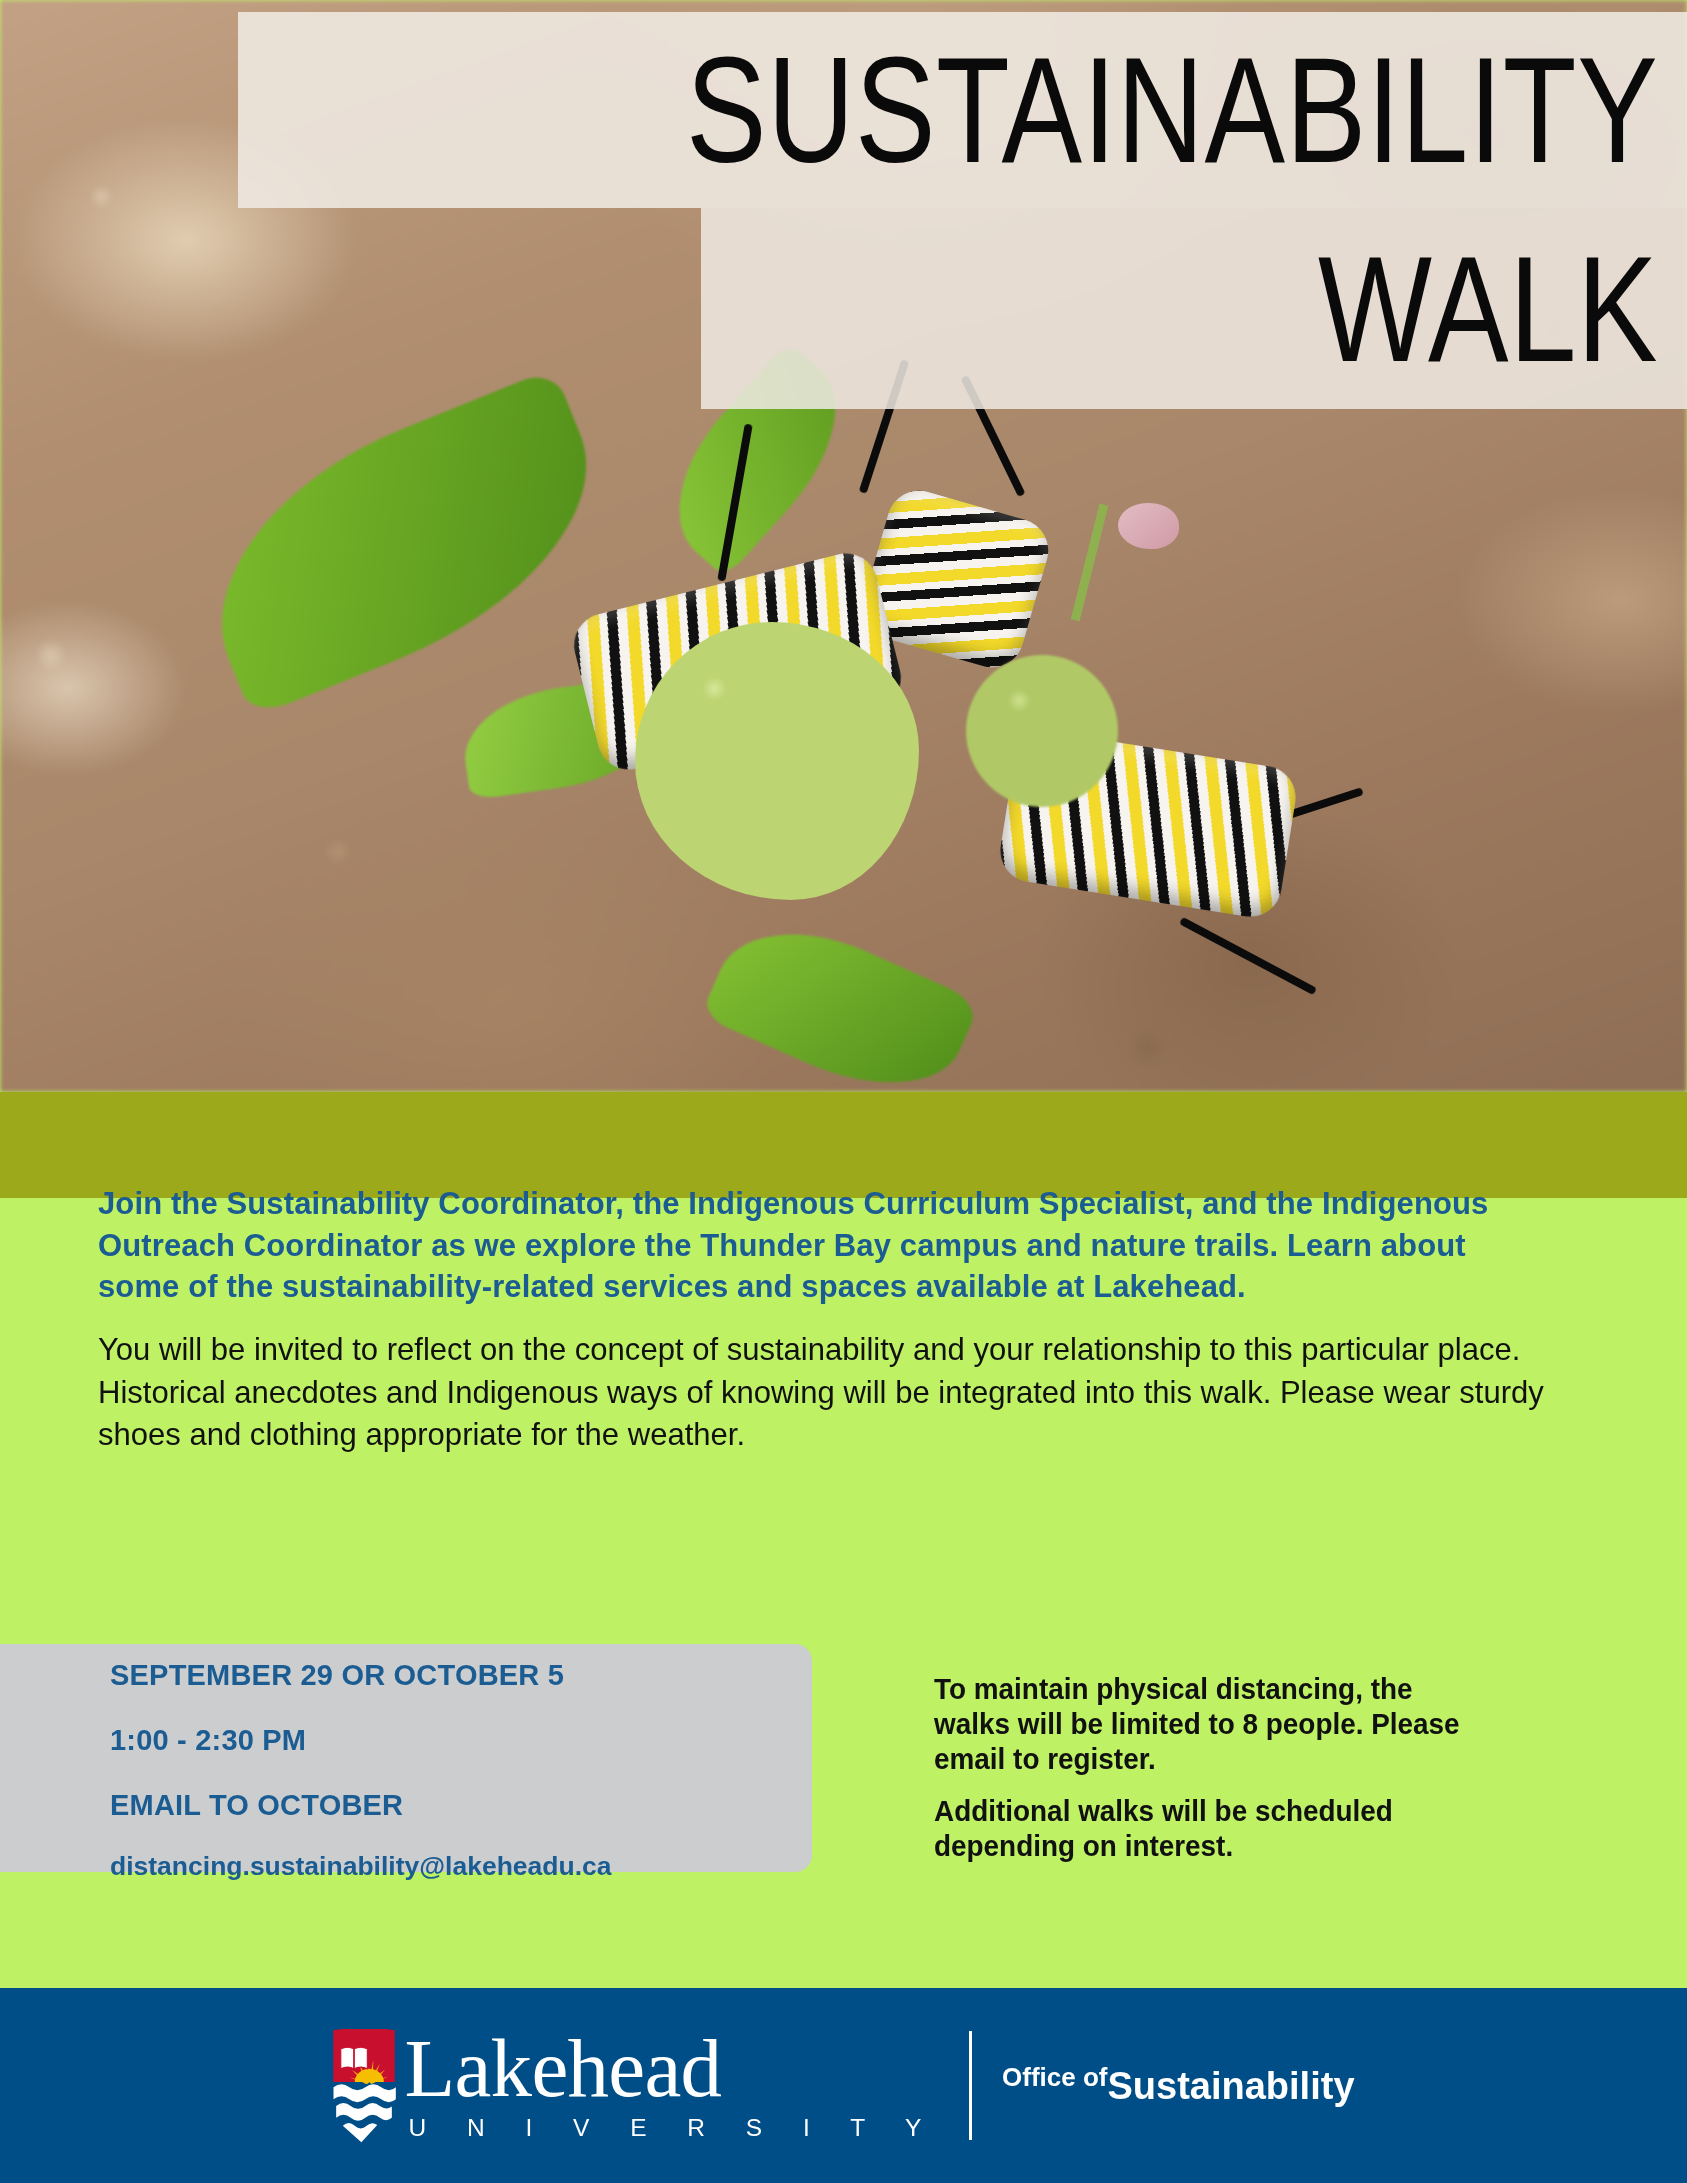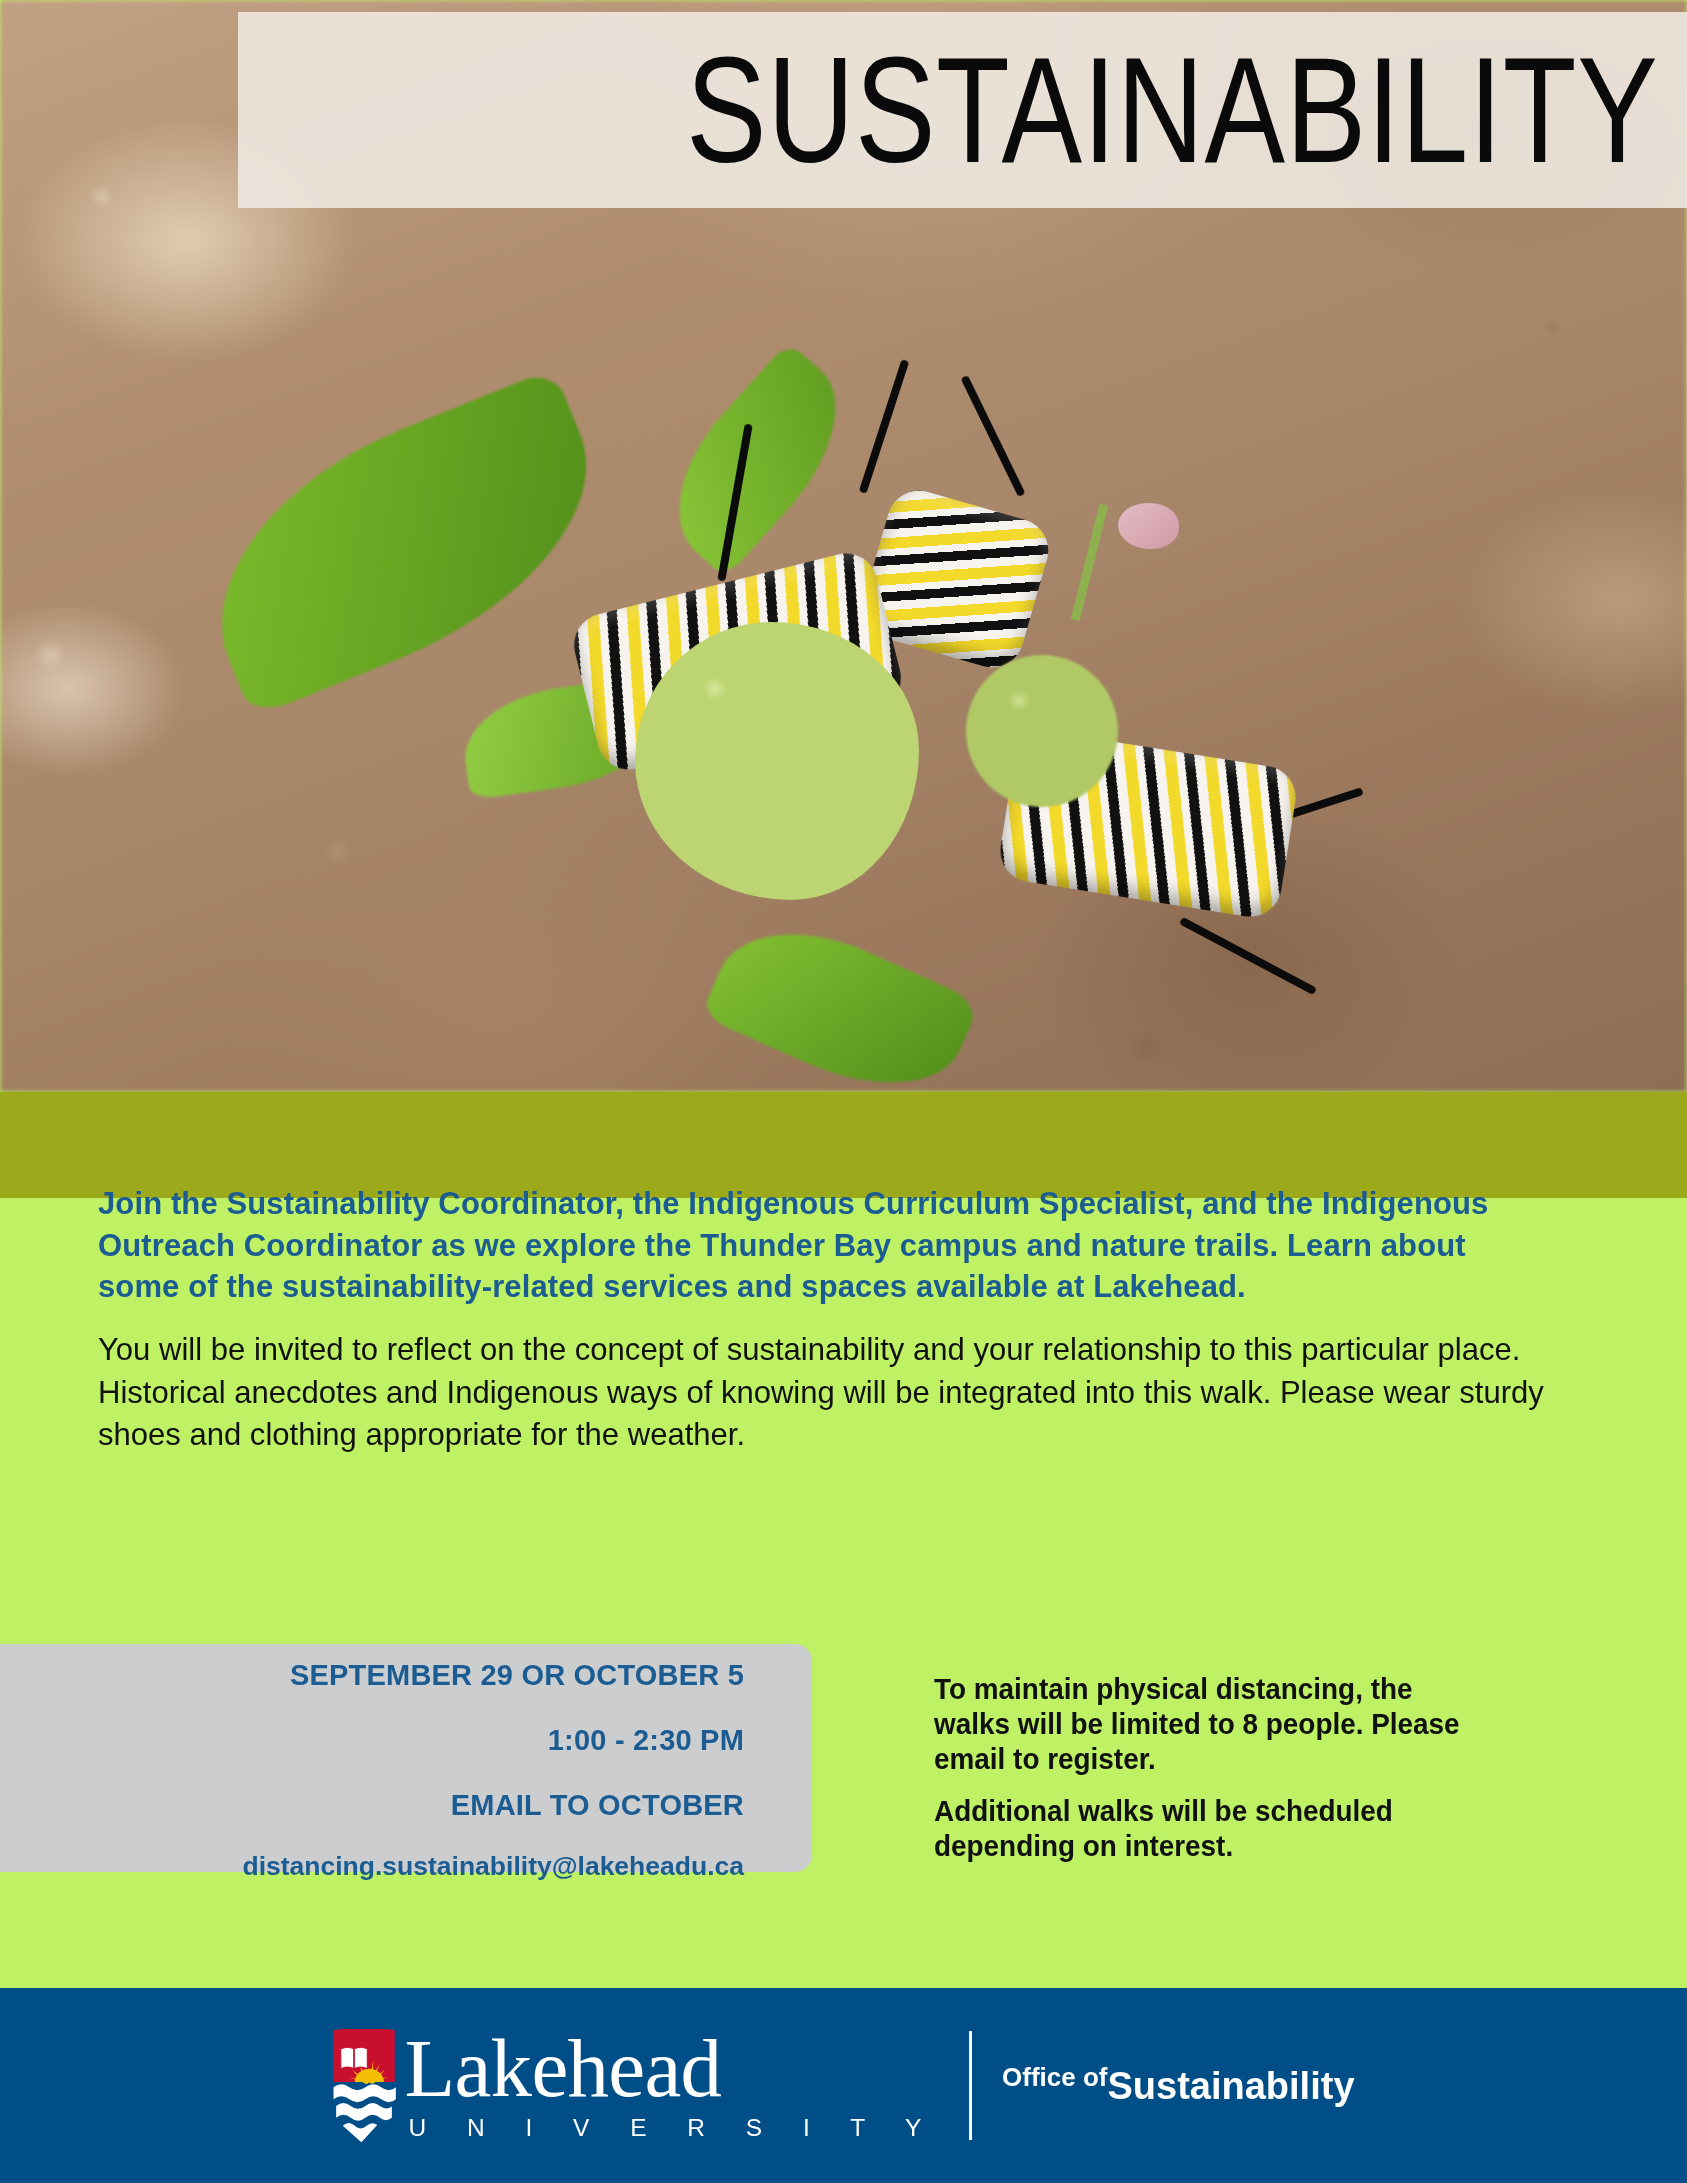--- a/index.html
+++ b/index.html
@@ -85,21 +85,21 @@
   .p-blue{position:absolute;left:98px;top:40px;width:1495px;
     color:#1B5C92;font-weight:bold;font-size:32px;line-height:1.30;letter-spacing:0.1px;
     transform:scaleX(.97);transform-origin:left top;}
   .p-black{position:absolute;left:98px;top:185px;width:1502px;
     color:#111;font-weight:400;font-size:32px;line-height:1.33;
     transform:scaleX(.97);transform-origin:left top;}
 
   
   .info-box{position:absolute;left:0;top:1644px;width:812px;height:228px;background:#CBCDCF;
     border-top-right-radius:17px;border-bottom-right-radius:17px;}
-  .info-inner{position:absolute;left:82px;top:1659px;width:662px;text-align:right;}
+  .info-inner{position:absolute;left:110px;top:1659px;width:662px;}
   .info-line{color:#1B5C92;font-weight:bold;letter-spacing:0.2px;}
   .info-date{font-size:29px;margin-bottom:32px;}
   .info-time{font-size:29px;margin-bottom:32px;}
   .info-reg{font-size:29px;margin-bottom:29px;}
   .info-email{font-size:26.5px;color:#1B5C92;font-weight:bold;}
 
   
   .note{position:absolute;left:934px;top:1671px;width:576px;color:#111;font-weight:bold;font-size:30px;line-height:1.17;transform:scaleX(.93);transform-origin:left top;}
   .note p{margin:0 0 17px 0;}
   .note p:last-child{margin-bottom:0;}
@@ -150,20 +150,23 @@
       <div class="antenna" style="left:1244px;top:880px;width:8px;height:152px;transform:rotate(118deg);"></div>
       <div class="cat-body cat3"></div>
     </div>
 
     <div class="bloom"></div>
     <div class="bloom2"></div>
   </div>
 
   <div class="title-band">
     <div class="t1">SUSTAINABILITY</div>
+  </div>
+  <div class="title-band2">
+    <div class="t2">WALK</div>
   </div>
 
   <div class="green-bar"></div>
 
   <div class="body-wrap">
     <div class="p-blue">Join the Sustainability Coordinator, the Indigenous Curriculum Specialist, and the Indigenous Outreach Coordinator as we explore the Thunder Bay campus and nature trails. Learn about some of the sustainability-related services and spaces available at Lakehead.</div>
     <div class="p-black">You will be invited to reflect on the concept of sustainability and your relationship to this particular place. Historical anecdotes and Indigenous ways of knowing will be integrated into this walk. Please wear sturdy shoes and clothing appropriate for the weather.</div>
   </div>
 
   <div class="info-box"></div>

